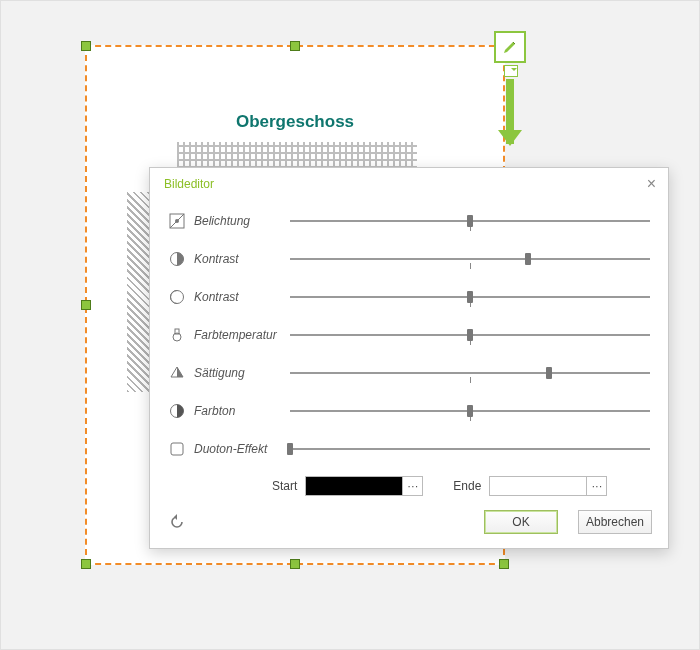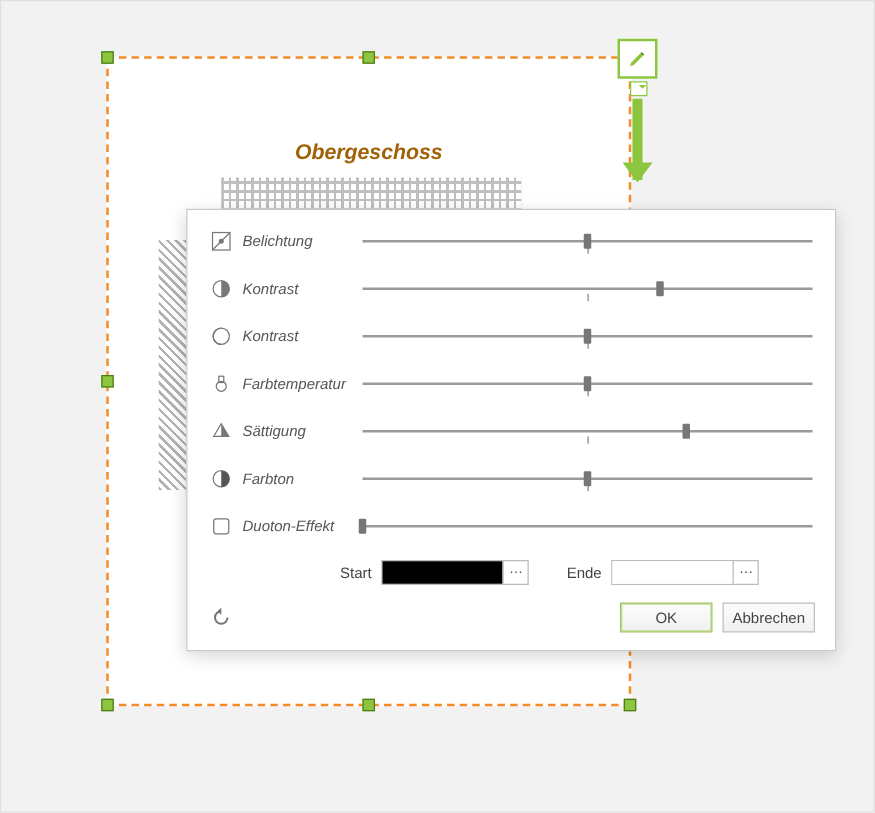--- a/index.html
+++ b/index.html
@@ -39,23 +39,22 @@
   .canvas .h-t  { left: 50%; top: -6px; margin-left: -5px; }
   .canvas .h-b  { left: 50%; bottom: -6px; margin-left: -5px; }
   .canvas .h-l  { top: 50%; left: -6px; margin-top: -5px; }
   .canvas .h-r  { top: 50%; right: -6px; margin-top: -5px; }
   .bg-title {
     position: absolute;
     top: 65px;
     left: 0; right: 0;
     text-align: center;
     font-weight: bold;
-    font-style: italic;
     font-size: 17px;
-    color: #a16207;
+    color: #0f766e;
   }
   .bg-plan {
     position: absolute;
     top: 95px;
     left: 90px;
     width: 240px;
     height: 250px;
     background:
       repeating-linear-gradient(90deg,#000 0 2px,transparent 2px 6px),
       repeating-linear-gradient(0deg,#000 0 2px,transparent 2px 7px);
@@ -215,21 +214,21 @@
     display: flex;
     align-items: center;
     justify-content: space-between;
     padding: 14px 16px 14px 18px;
   }
   .reset {
     width: 18px; height: 18px;
     cursor: pointer;
     display:flex;align-items:center;justify-content:center;
   }
-  .btns { display: flex; gap: 8px; }
+  .btns { display: flex; gap: 20px; }
   .btn {
     min-width: 74px;
     height: 24px;
     border: 1px solid #bdbdbd;
     background: linear-gradient(#fdfdfd,#f0f0f0);
     display: flex;
     align-items: center;
     justify-content: center;
     cursor: pointer;
   }
@@ -255,20 +254,24 @@
 <div class="edit-btn" title="Bild bearbeiten">
   <svg width="16" height="16" viewBox="0 0 16 16">
     <path d="M2 14 L3 11 L11 3 L13 5 L5 13 Z" fill="#8cc63f"></path>
     <path d="M11 3 L13 5" stroke="#5a8a1f" stroke-width="1"></path>
   </svg>
 </div>
 <div class="edit-sub"></div>
 <div class="arrow"></div>
 
 <div class="dialog">
+  <div class="dlg-head">
+    <div class="dlg-title">Bildeditor</div>
+    <div class="dlg-close">×</div>
+  </div>
   <div class="dlg-body" id="sliders">
       <div class="row">
         <div class="ico">
           <svg width="16" height="16">
             <rect x="1" y="1" width="14" height="14" fill="none" stroke="#777"></rect>
             <path d="M1 15 L15 1" stroke="#777"></path>
             <circle cx="8" cy="8" r="2" fill="#777"></circle>
           </svg>
         </div>
         <div class="lbl">Belichtung</div>

